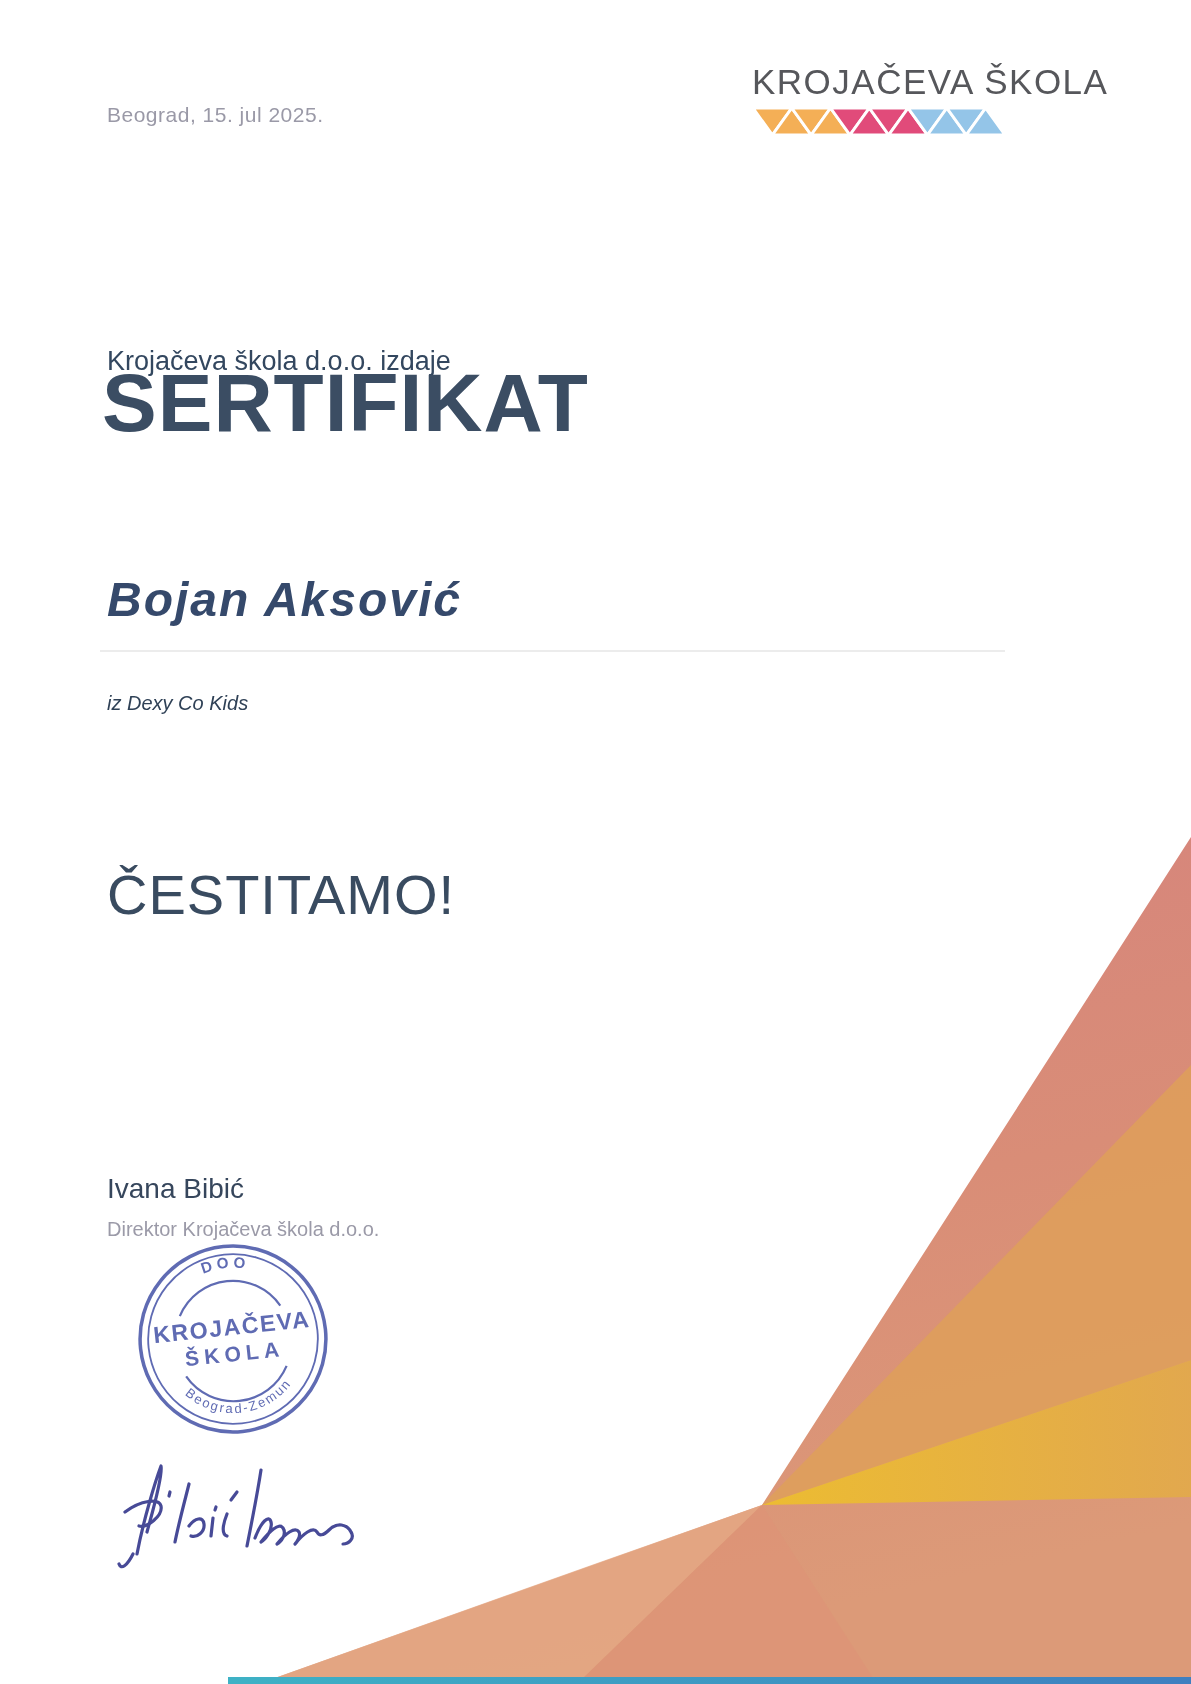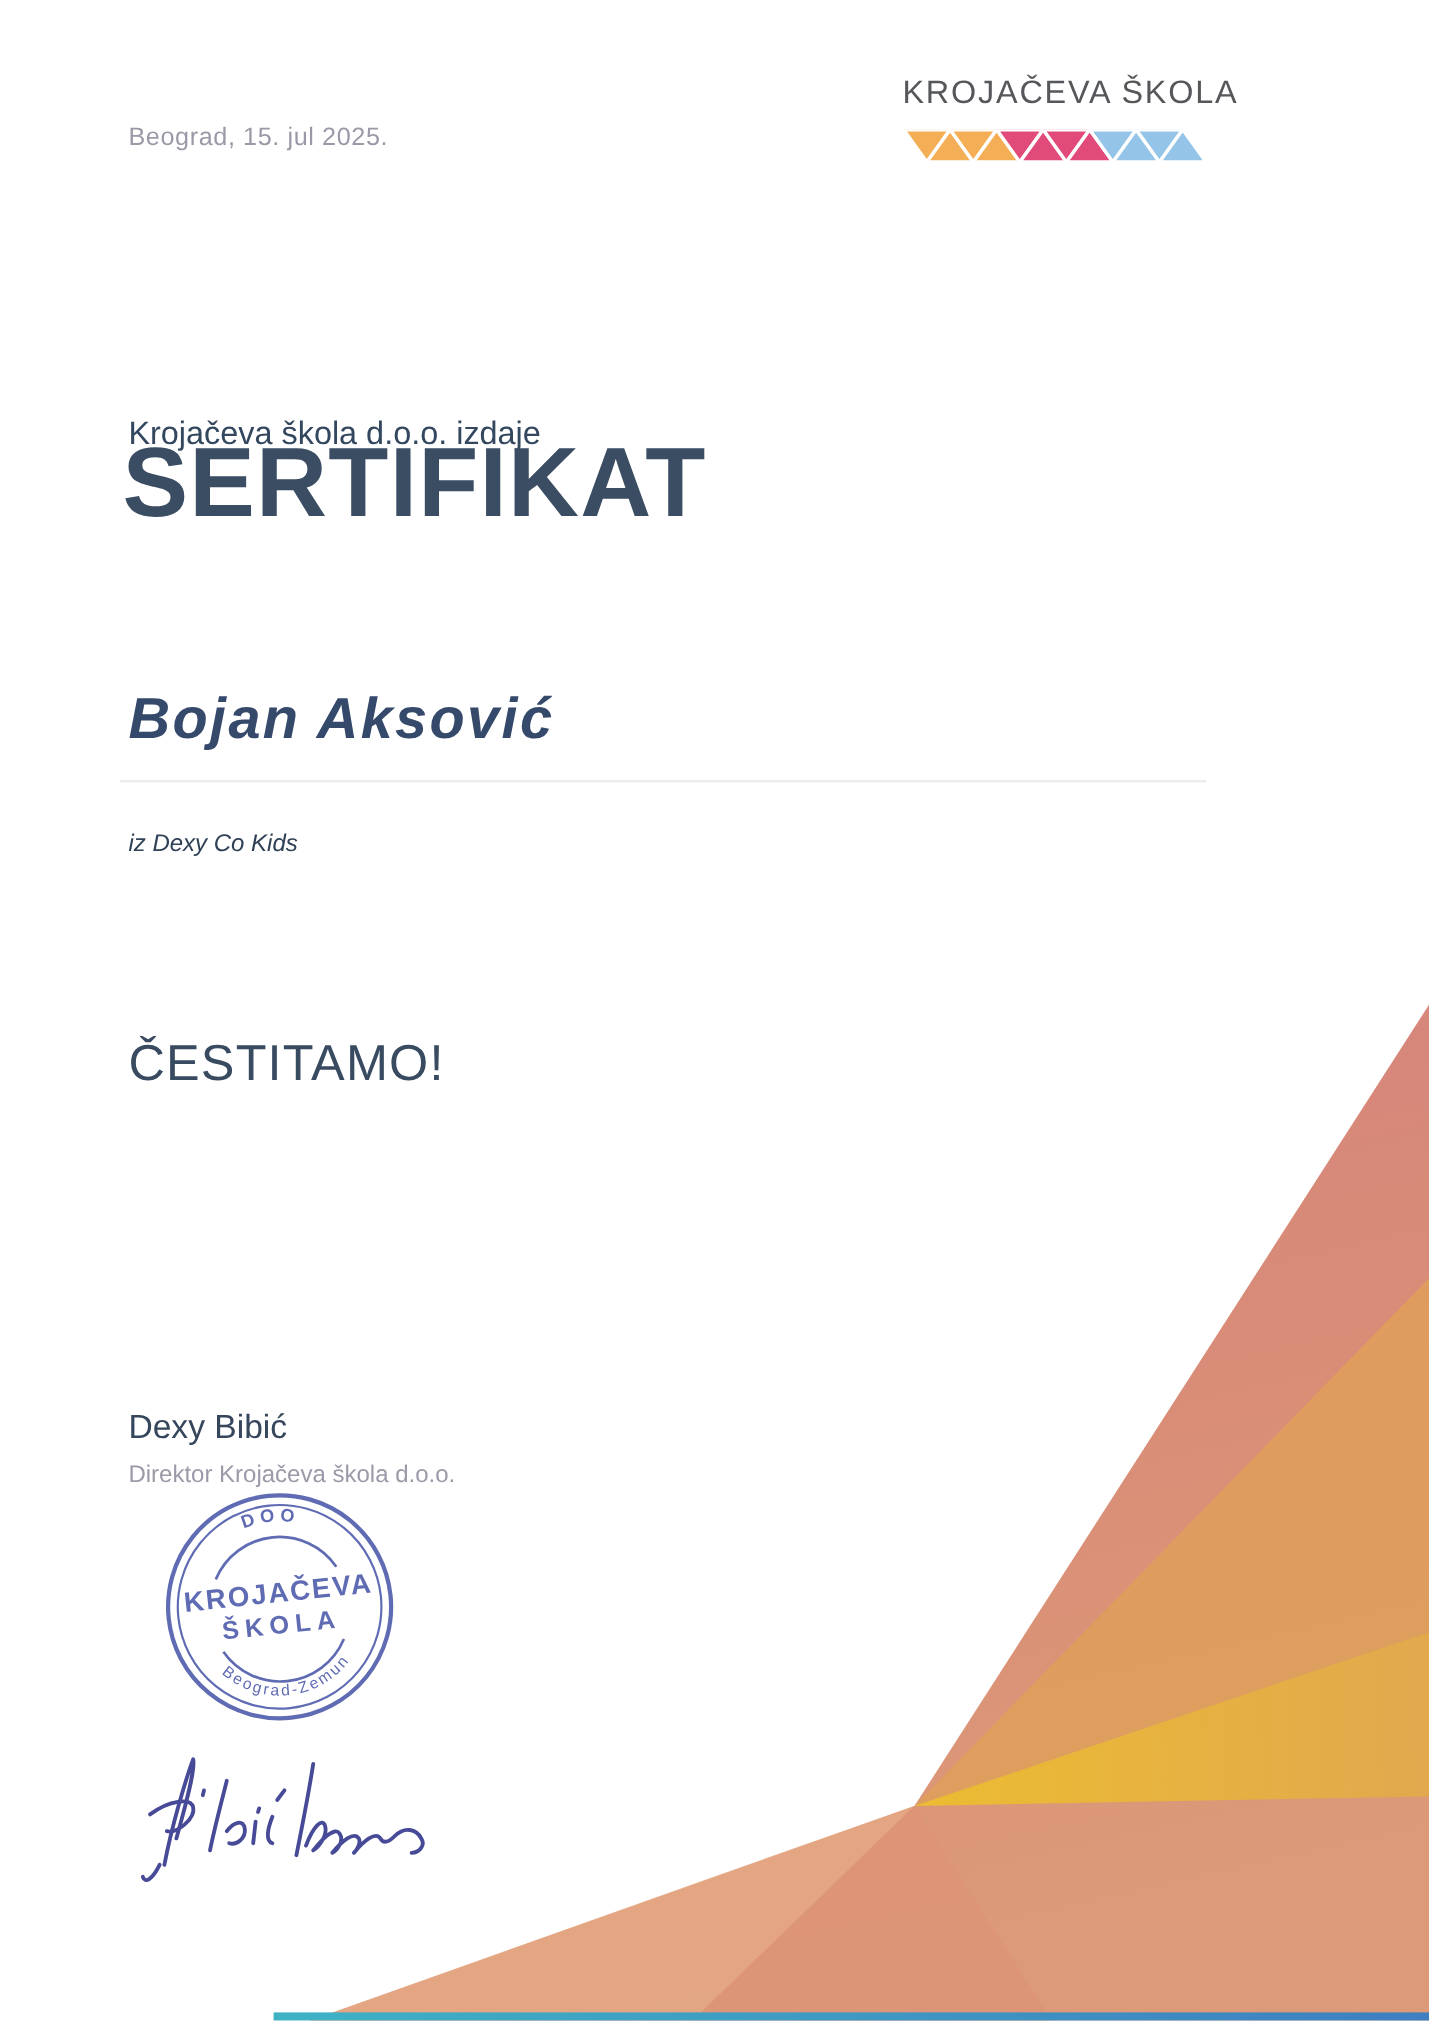--- a/index.html
+++ b/index.html
@@ -10,21 +10,21 @@
     overflow:hidden;
     font-family:"Liberation Sans", sans-serif;
   }
   .abs{position:absolute;}
   .date{
     left:107px;top:103px;
     font-size:21px;color:#9A99A7;letter-spacing:.5px;
   }
   .logo-text{
     left:752px;top:62px;
-    font-size:27px;font-weight:300;color:#56575B;letter-spacing:1.5px;
+    font-size:35px;font-weight:300;color:#56575B;letter-spacing:1.5px;
     white-space:nowrap;
   }
   .logo-band{left:753px;top:108px;width:252px;height:27px;}
   .issuer{
     left:107px;top:346px;
     font-size:27px;color:#33475F;
   }
   .title{
     left:102px;top:356px;margin:0;
     font-size:82px;font-weight:800;color:#3B4D63;letter-spacing:1px;
@@ -38,21 +38,21 @@
   }
   .rule{
     left:100px;top:650px;width:905px;height:2px;background:#ECECEC;
   }
   .company{
     left:107px;top:692px;
     font-size:20px;font-style:italic;color:#2F4156;font-weight:500;
   }
   .congrats{
     left:107px;top:862px;margin:0;
-    font-size:42px;font-weight:500;color:#394B60;letter-spacing:1px;
+    font-size:56px;font-weight:500;color:#394B60;letter-spacing:1px;
   }
   .bodytext{
     left:107px;top:938px;margin:0;width:880px;
     font-size:27px;line-height:40px;color:#9C9BAA;
   }
   .bodytext strong{font-weight:700;color:#8F8EA0;}
   .score{margin:0 6px;}
   .signer{
     left:107px;top:1173px;
     font-size:28px;color:#36465C;font-weight:500;
@@ -117,21 +117,21 @@
 
   <div class="issuer abs">Krojačeva škola d.o.o. izdaje</div>
   <h1 class="title abs">SERTIFIKAT</h1>
 
   <div class="recipient abs">Bojan Aksović</div>
   <div class="rule abs"></div>
   <div class="company abs">iz Dexy Co Kids</div>
 
   <h2 class="congrats abs">ČESTITAMO!</h2>
 
-  <div class="signer abs">Dexy Bibić</div>
+  <div class="signer abs">Ivana Bibić</div>
   <div class="signer-title abs">Direktor Krojačeva škola d.o.o.</div>
 
   <svg class="stamp abs" viewBox="-100 -100 200 200" aria-hidden="true">
     <g transform="rotate(-6)">
       <g fill="none" stroke="#4A57A9">
         <circle r="92" stroke-width="3.5"></circle>
         <circle r="84" stroke-width="1.8"></circle>
         <path d="M -50,-28 A 57,57 0 0 1 50,-28" stroke-width="2.2"></path>
         <path d="M -50,32 A 57,57 0 0 0 50,32" stroke-width="2.2"></path>
       </g>

